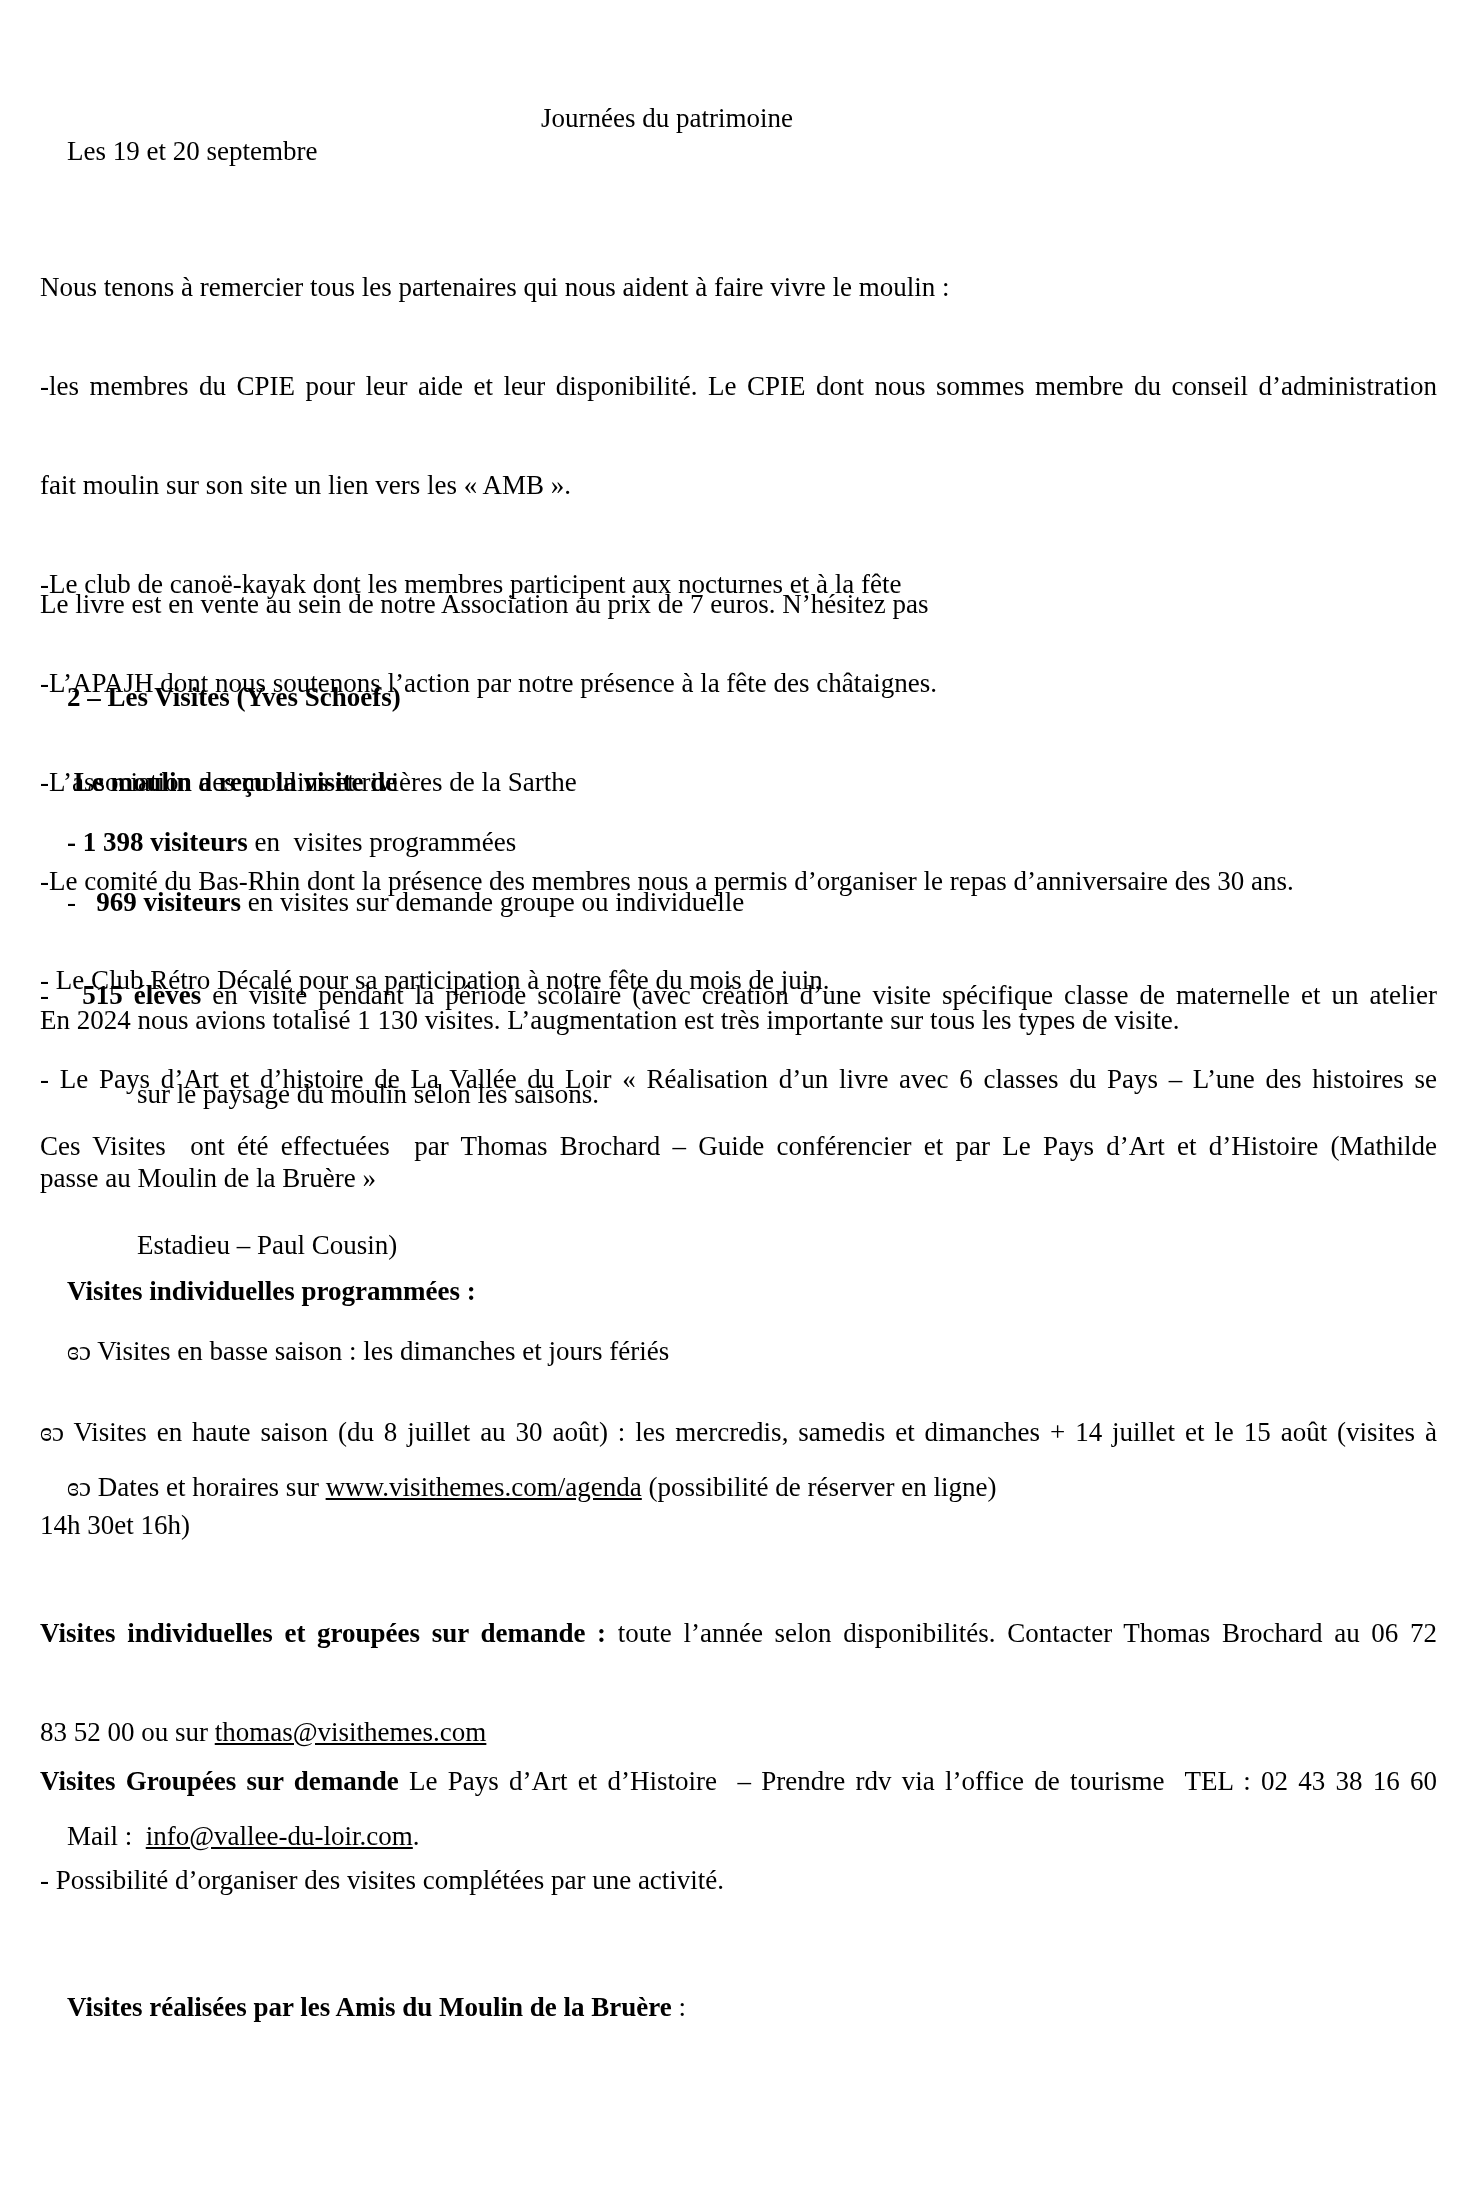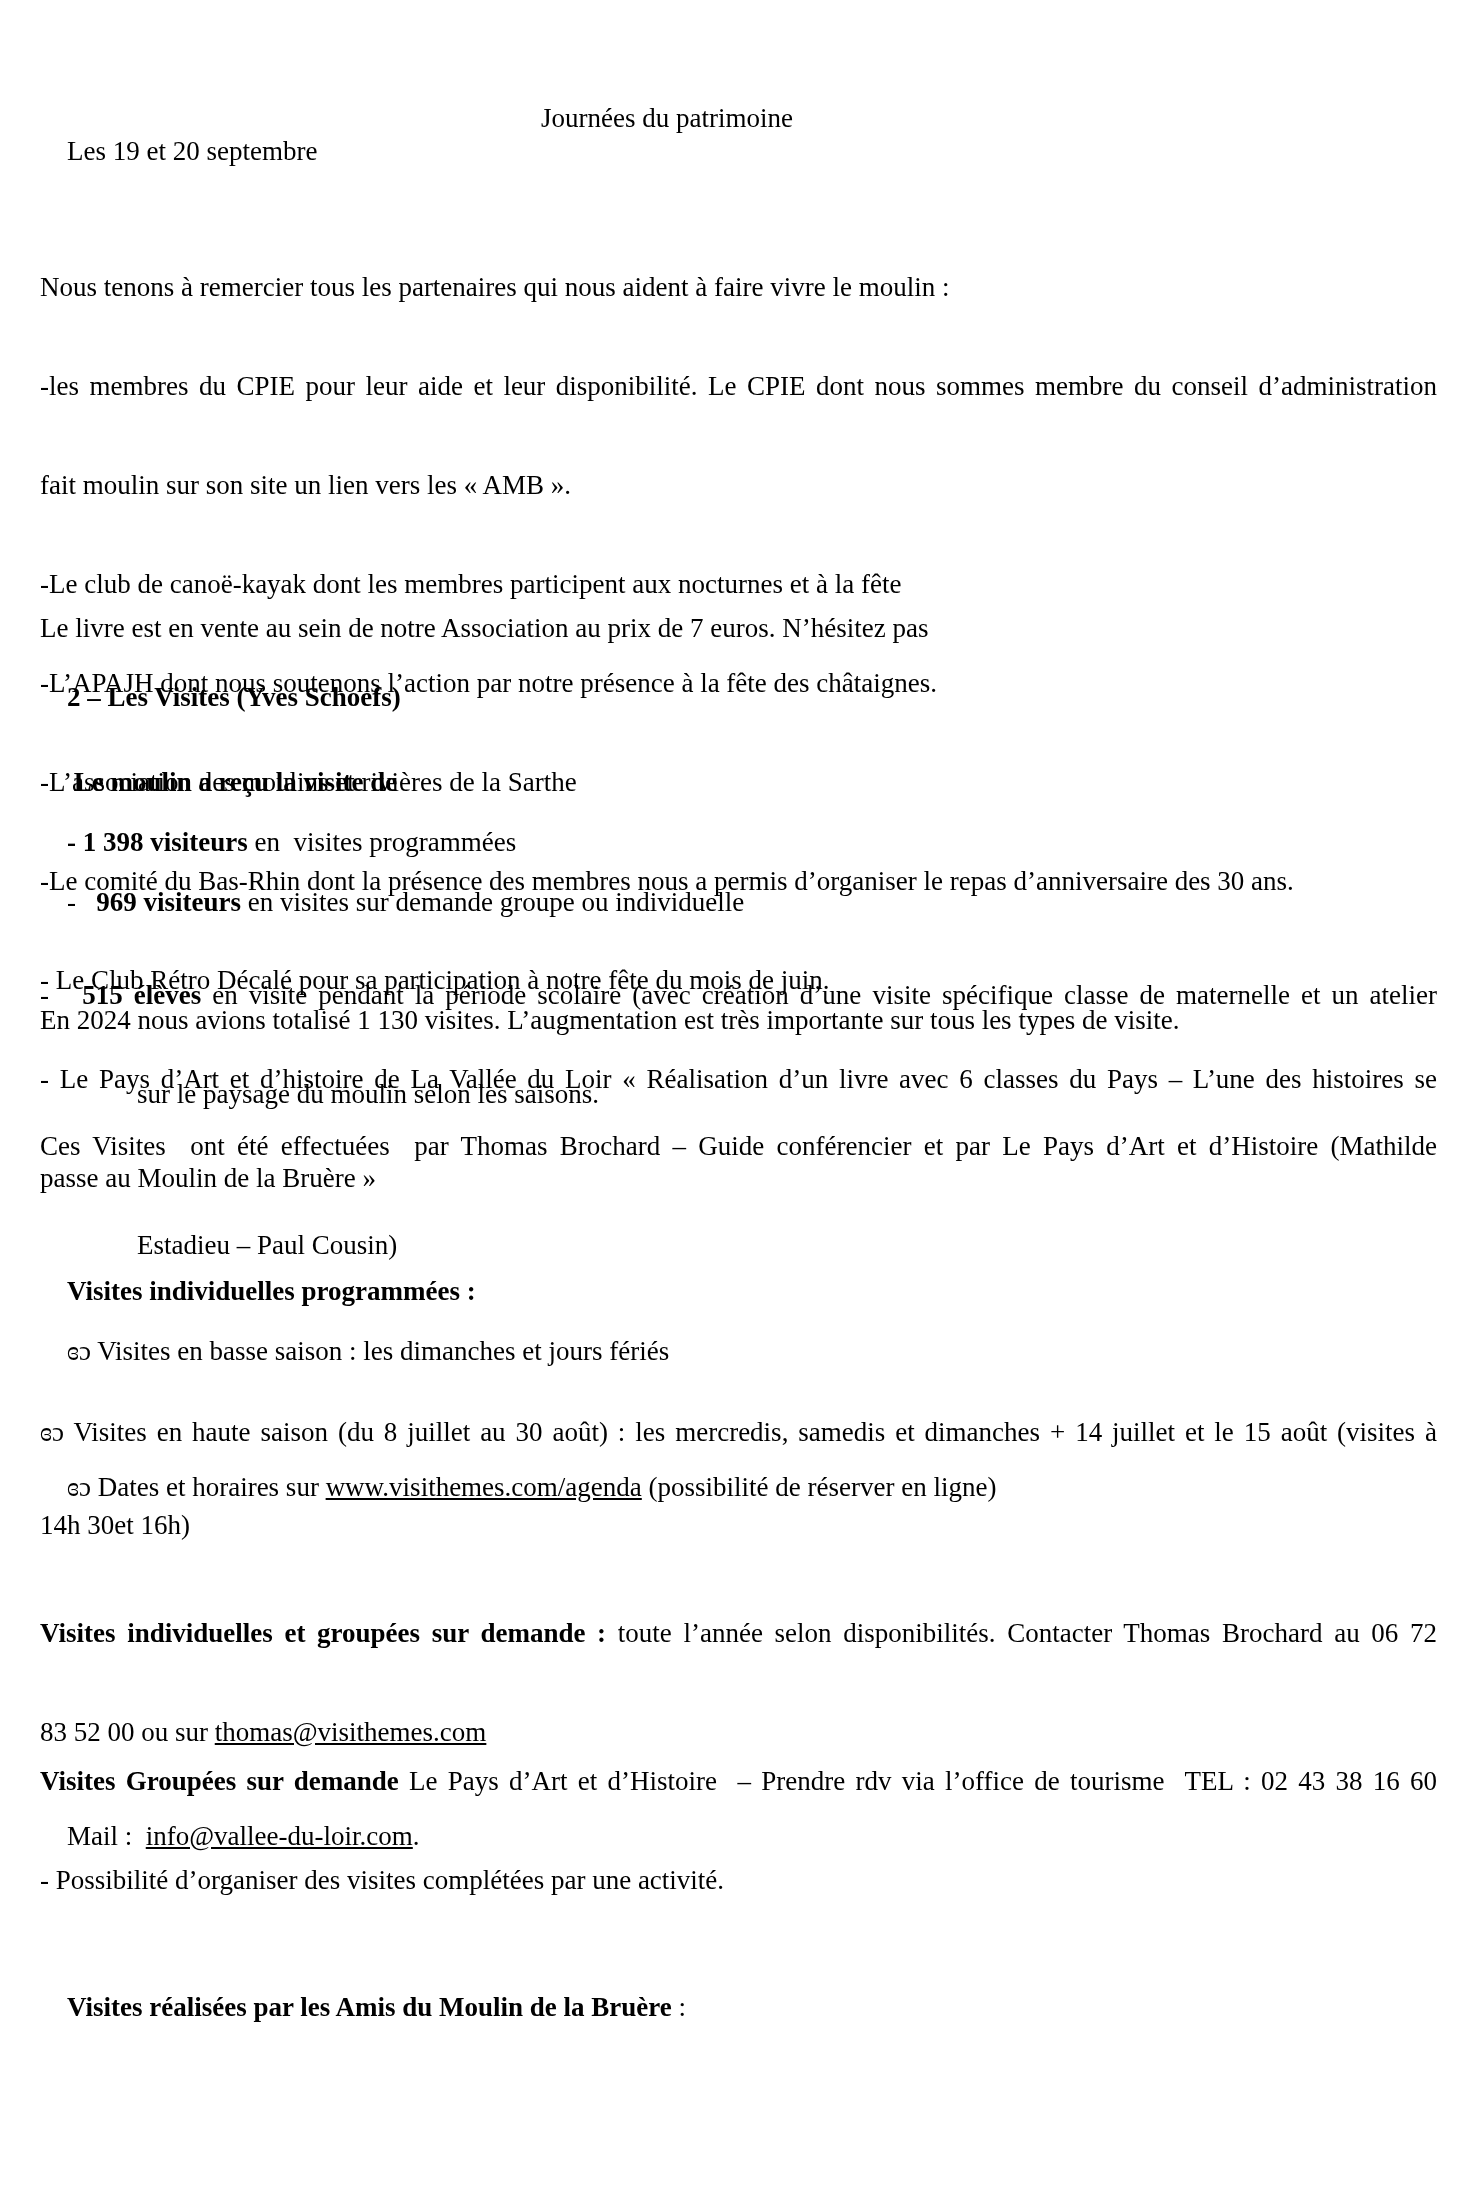--- a/index.html
+++ b/index.html
@@ -40,21 +40,21 @@
     <div class="ln">fait moulin sur son site un lien vers les « AMB ».</div>
     <div class="ln">-Le club de canoë-kayak dont les membres participent aux nocturnes et à la fête</div>
     <div class="ln">-L’APAJH dont nous soutenons l’action par notre présence à la fête des châtaignes.</div>
     <div class="ln">-L’association des moulins et rivières de la Sarthe</div>
     <div class="ln">-Le comité du Bas-Rhin dont la présence des membres nous a permis d’organiser le repas d’anniversaire des 30 ans.</div>
     <div class="ln">- Le Club Rétro Décalé pour sa participation à notre fête du mois de juin.</div>
     <div class="ln stretch">- Le Pays d’Art et d’histoire de La Vallée du Loir « Réalisation d’un livre avec 6 classes du Pays – L’une des histoires se</div>
     <div class="ln">passe au Moulin de la Bruère »</div>
   </div>
 
-  <div class="blk" style="top:588px;margin-top:24px;">Le livre est en vente au sein de notre Association au prix de 7 euros. N’hésitez pas</div>
+  <div class="blk" style="top:588px;">Le livre est en vente au sein de notre Association au prix de 7 euros. N’hésitez pas</div>
 
   <div class="blk" style="top:648px;">
     <span class="b">2 – Les Visites (Yves Schoefs)</span>
   </div>
 
   <div class="blk" style="top:733px;">
     <span class="b"> Le moulin a reçu la visite de</span>
   </div>
 
   <div class="blk" style="top:793px;">

